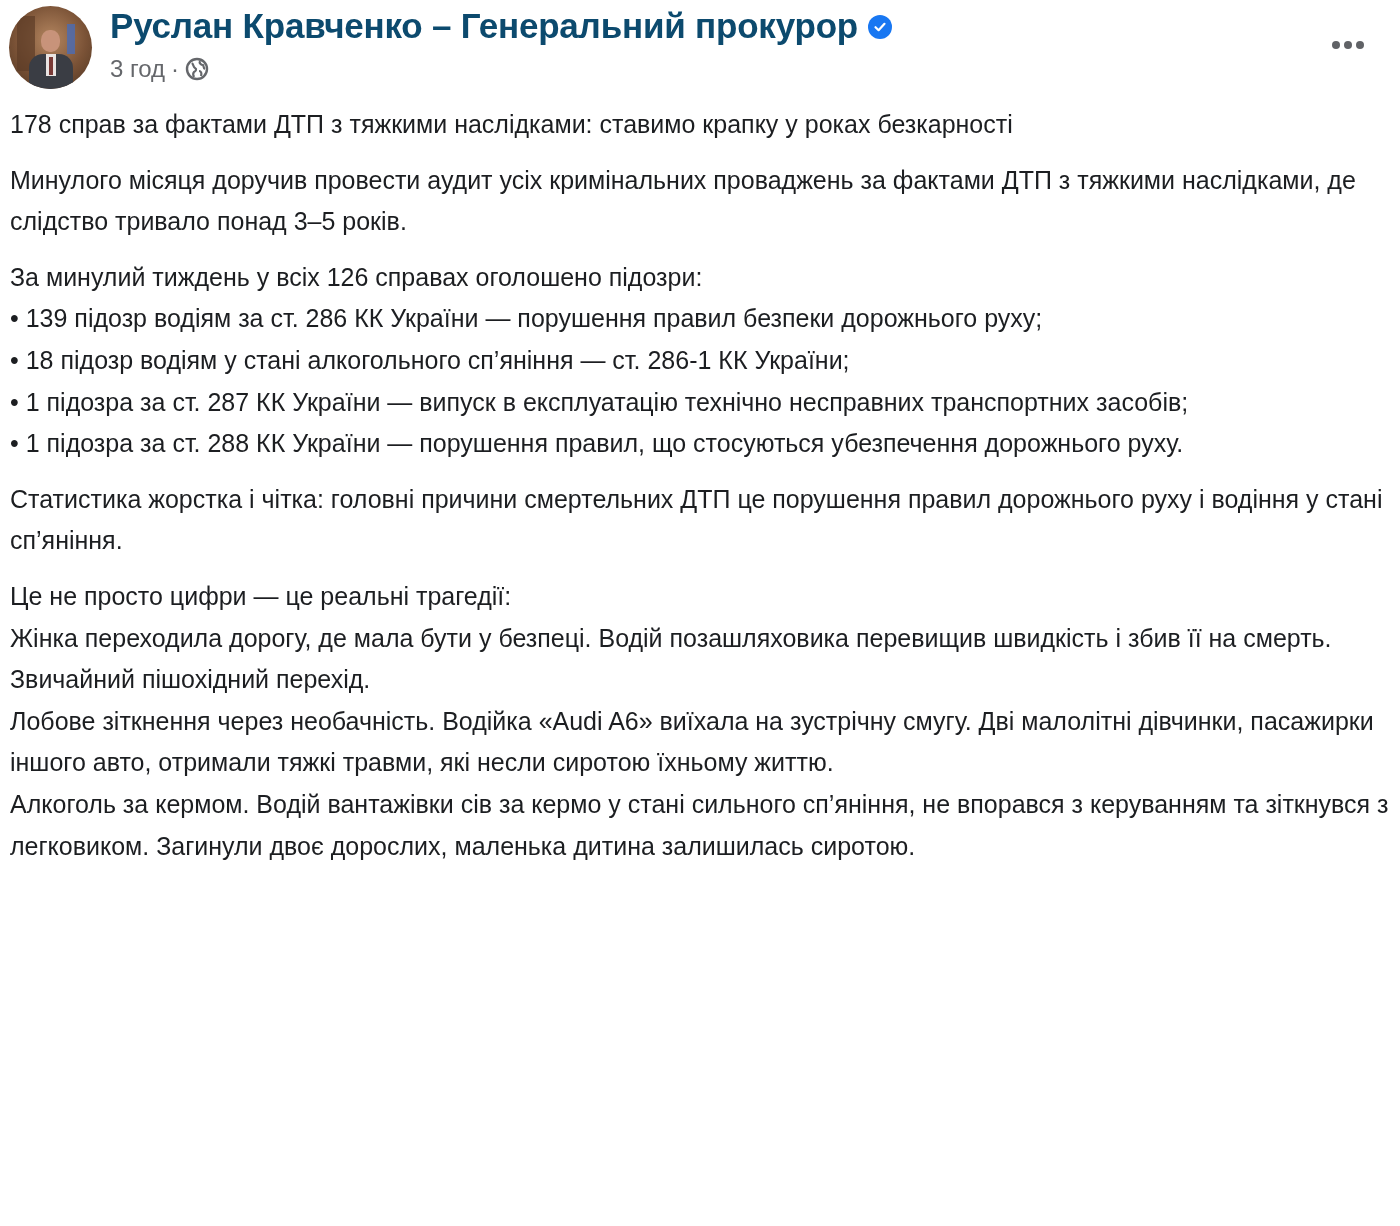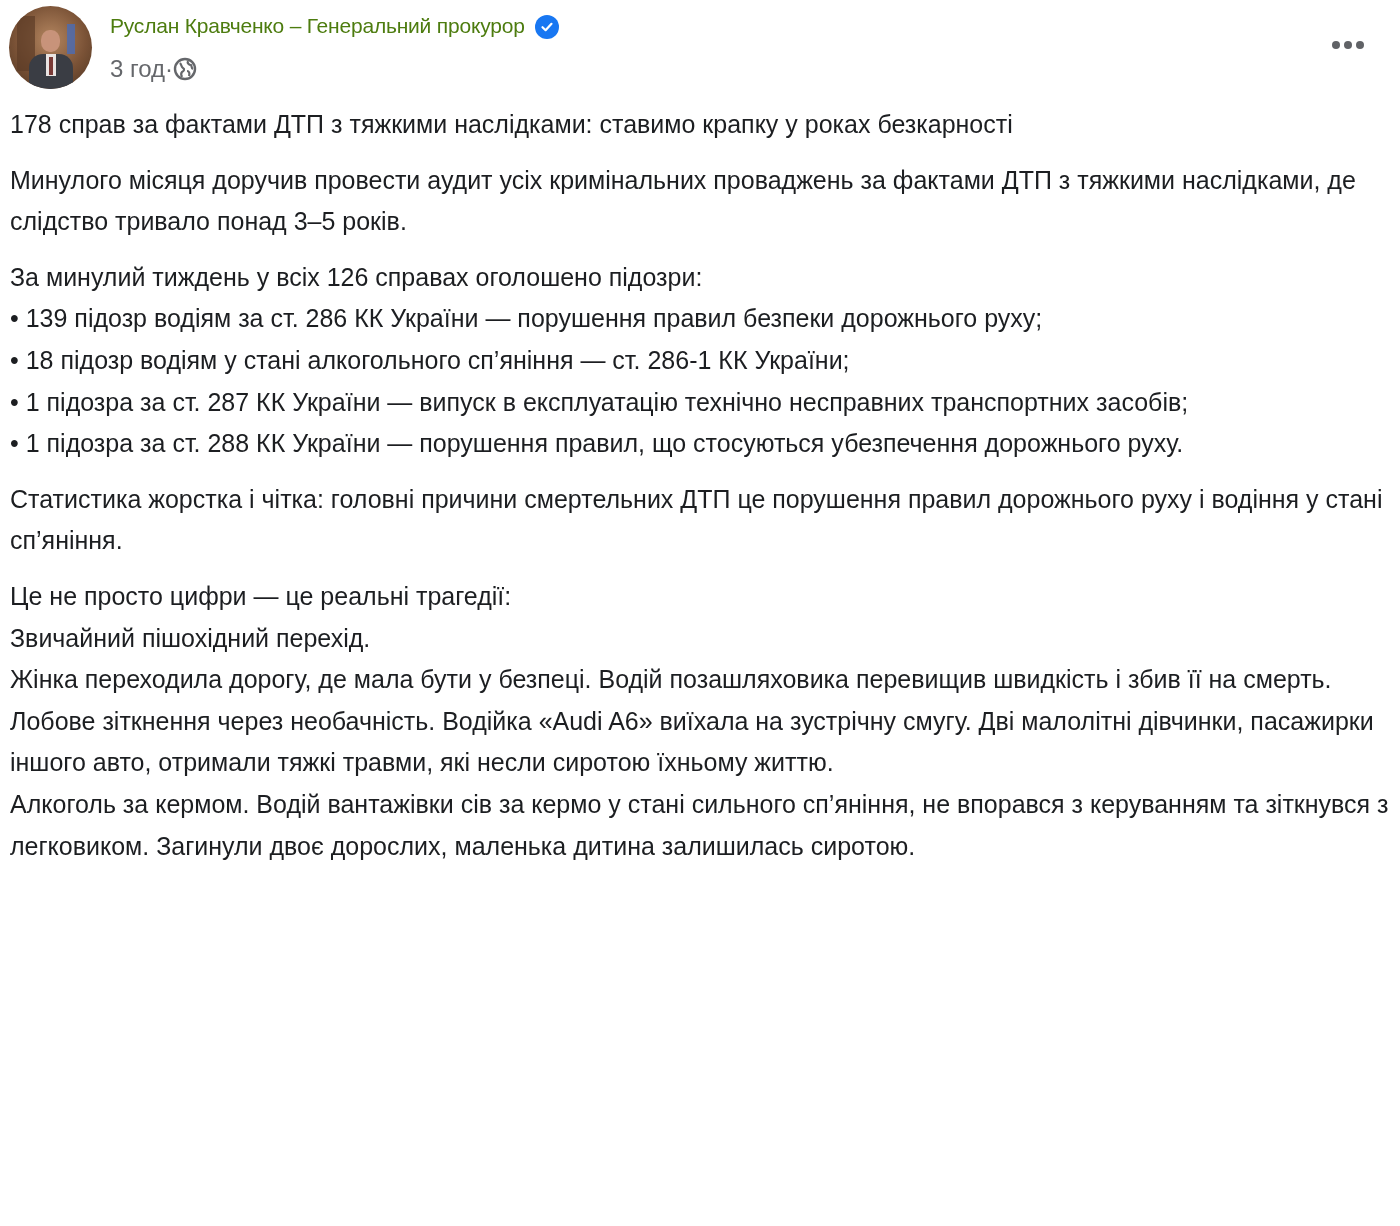--- a/index.html
+++ b/index.html
@@ -66,43 +66,44 @@
     .author-line {
       position: absolute;
       left: 110px;
       top: 10px;
       height: 32px;
       display: flex;
       align-items: center;
       gap: 10px;
     }
     .author-name {
-      font-size: 21px;
-      font-weight: normal;
-      color: #4d7c0f;
+      font-size: 35px;
+      font-weight: bold;
+      color: #0c4a6e;
       letter-spacing: -0.2px;
       white-space: nowrap;
     }
     .verified {
       width: 24px;
       height: 24px;
       border-radius: 50%;
       background: #1877f2;
       display: inline-flex;
       align-items: center;
       justify-content: center;
       margin-top: 2px;
     }
     .meta-line {
       position: absolute;
       left: 110px;
       top: 54px;
       height: 30px;
       display: flex;
       align-items: center;
+      gap: 6px;
       color: #65676b;
       font-size: 24px;
     }
     .globe {
       width: 24px;
       height: 24px;
       display: inline-flex;
     }
     .more-btn {
       position: absolute;
@@ -194,19 +195,19 @@
       <span class="line">• 139 підозр водіям за ст. 286 КК України — порушення правил безпеки дорожнього руху;</span>
       <span class="line">• 18 підозр водіям у стані алкогольного сп’яніння — ст. 286-1 КК України;</span>
       <span class="line">• 1 підозра за ст. 287 КК України — випуск в експлуатацію технічно несправних транспортних засобів;</span>
       <span class="line">• 1 підозра за ст. 288 КК України — порушення правил, що стосуються убезпечення дорожнього руху.</span>
     </p>
     <p>
       <span class="line">Статистика жорстка і чітка: головні причини смертельних ДТП це порушення правил дорожнього руху  і водіння у стані сп’яніння.</span>
     </p>
     <p>
       <span class="line">Це не просто цифри — це реальні трагедії:</span>
+      <span class="line">Жінка переходила дорогу, де мала бути у безпеці. Водій позашляховика перевищив швидкість і збив її на смерть.</span>
       <span class="line">Звичайний пішохідний перехід.</span>
-      <span class="line">Жінка переходила дорогу, де мала бути у безпеці. Водій позашляховика перевищив швидкість і збив її на смерть.</span>
       <span class="line">Лобове зіткнення через необачність. Водійка «Audi A6» виїхала на зустрічну смугу. Дві малолітні дівчинки, пасажирки іншого авто, отримали тяжкі травми, які несли сиротою їхньому життю.</span>
       <span class="line">Алкоголь за кермом. Водій вантажівки сів за кермо  у стані сильного сп’яніння, не впорався з керуванням та зіткнувся з  легковиком. Загинули двоє дорослих, маленька дитина залишилась сиротою.</span>
     </p>
   </div>
 </div>
 
 </body></html>

